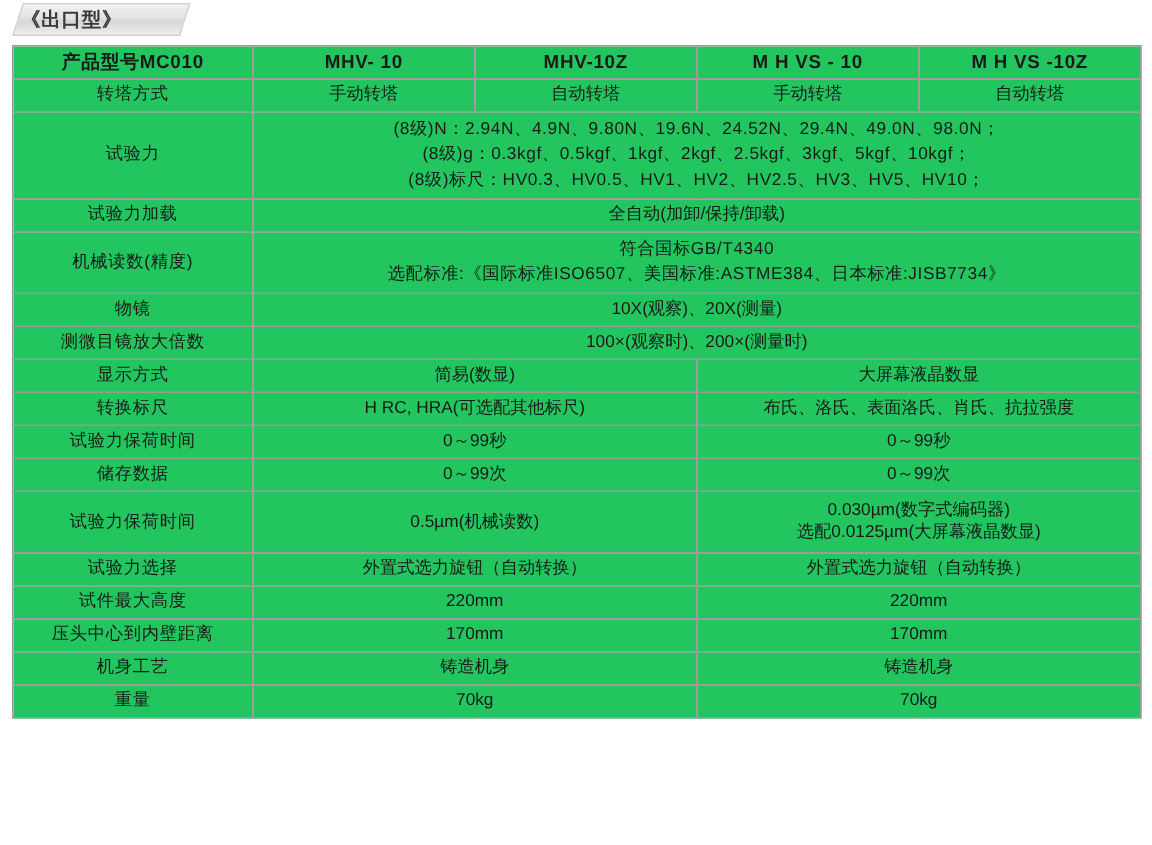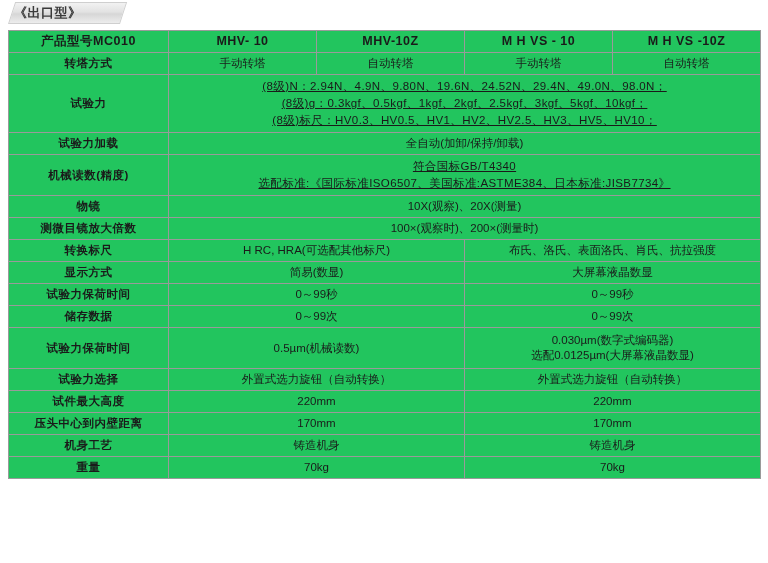--- a/index.html
+++ b/index.html
@@ -64,21 +64,21 @@
   table.spec td {
     border: 1px solid #9a9a9a;
     text-align: center;
     vertical-align: middle;
     padding: 3px 2px;
     line-height: 15px;
     background: #22c55e;
   }
   .label-col {
     width: 160px;
-    font-weight: bold;
+    font-weight: normal;
     letter-spacing: 0.5px;
   }
   .hdr td {
     background: #ebebeb;
     font-weight: bold;
     font-size: 12.5px;
     letter-spacing: 0.5px;
     padding: 5px 2px;
   }
   .hdr td.label-col {
@@ -86,21 +86,20 @@
   }
   .force-lines {
     display: block;
     text-align: center;
   }
   .force-lines .ln {
     display: block;
     padding: 1px 0;
     white-space: nowrap;
     letter-spacing: 0.4px;
-    text-decoration: underline;
   }
   .tall {
     height: 34px;
   }
   .multi {
     line-height: 15px;
   }
   .sub {
     display: block;
   }
@@ -163,30 +162,30 @@
         </tr>
         <tr>
           <td class="label-col">物镜</td>
           <td colspan="4">10X(观察)、20X(测量)</td>
         </tr>
         <tr>
           <td class="label-col">测微目镜放大倍数</td>
           <td colspan="4">100×(观察时)、200×(测量时)</td>
         </tr>
         <tr>
+          <td class="label-col">显示方式</td>
+          <td colspan="2">简易(数显)</td>
+          <td colspan="2">大屏幕液晶数显</td>
+        </tr>
+        <tr>
           <td class="label-col">转换标尺</td>
           <td colspan="2">H RC, HRA(可选配其他标尺)</td>
           <td colspan="2">布氏、洛氏、表面洛氏、肖氏、抗拉强度</td>
         </tr>
         <tr>
-          <td class="label-col">显示方式</td>
-          <td colspan="2">简易(数显)</td>
-          <td colspan="2">大屏幕液晶数显</td>
-        </tr>
-        <tr>
           <td class="label-col">试验力保荷时间</td>
           <td colspan="2">0～99秒</td>
           <td colspan="2">0～99秒</td>
         </tr>
         <tr>
           <td class="label-col">储存数据</td>
           <td colspan="2">0～99次</td>
           <td colspan="2">0～99次</td>
         </tr>
         <tr>

